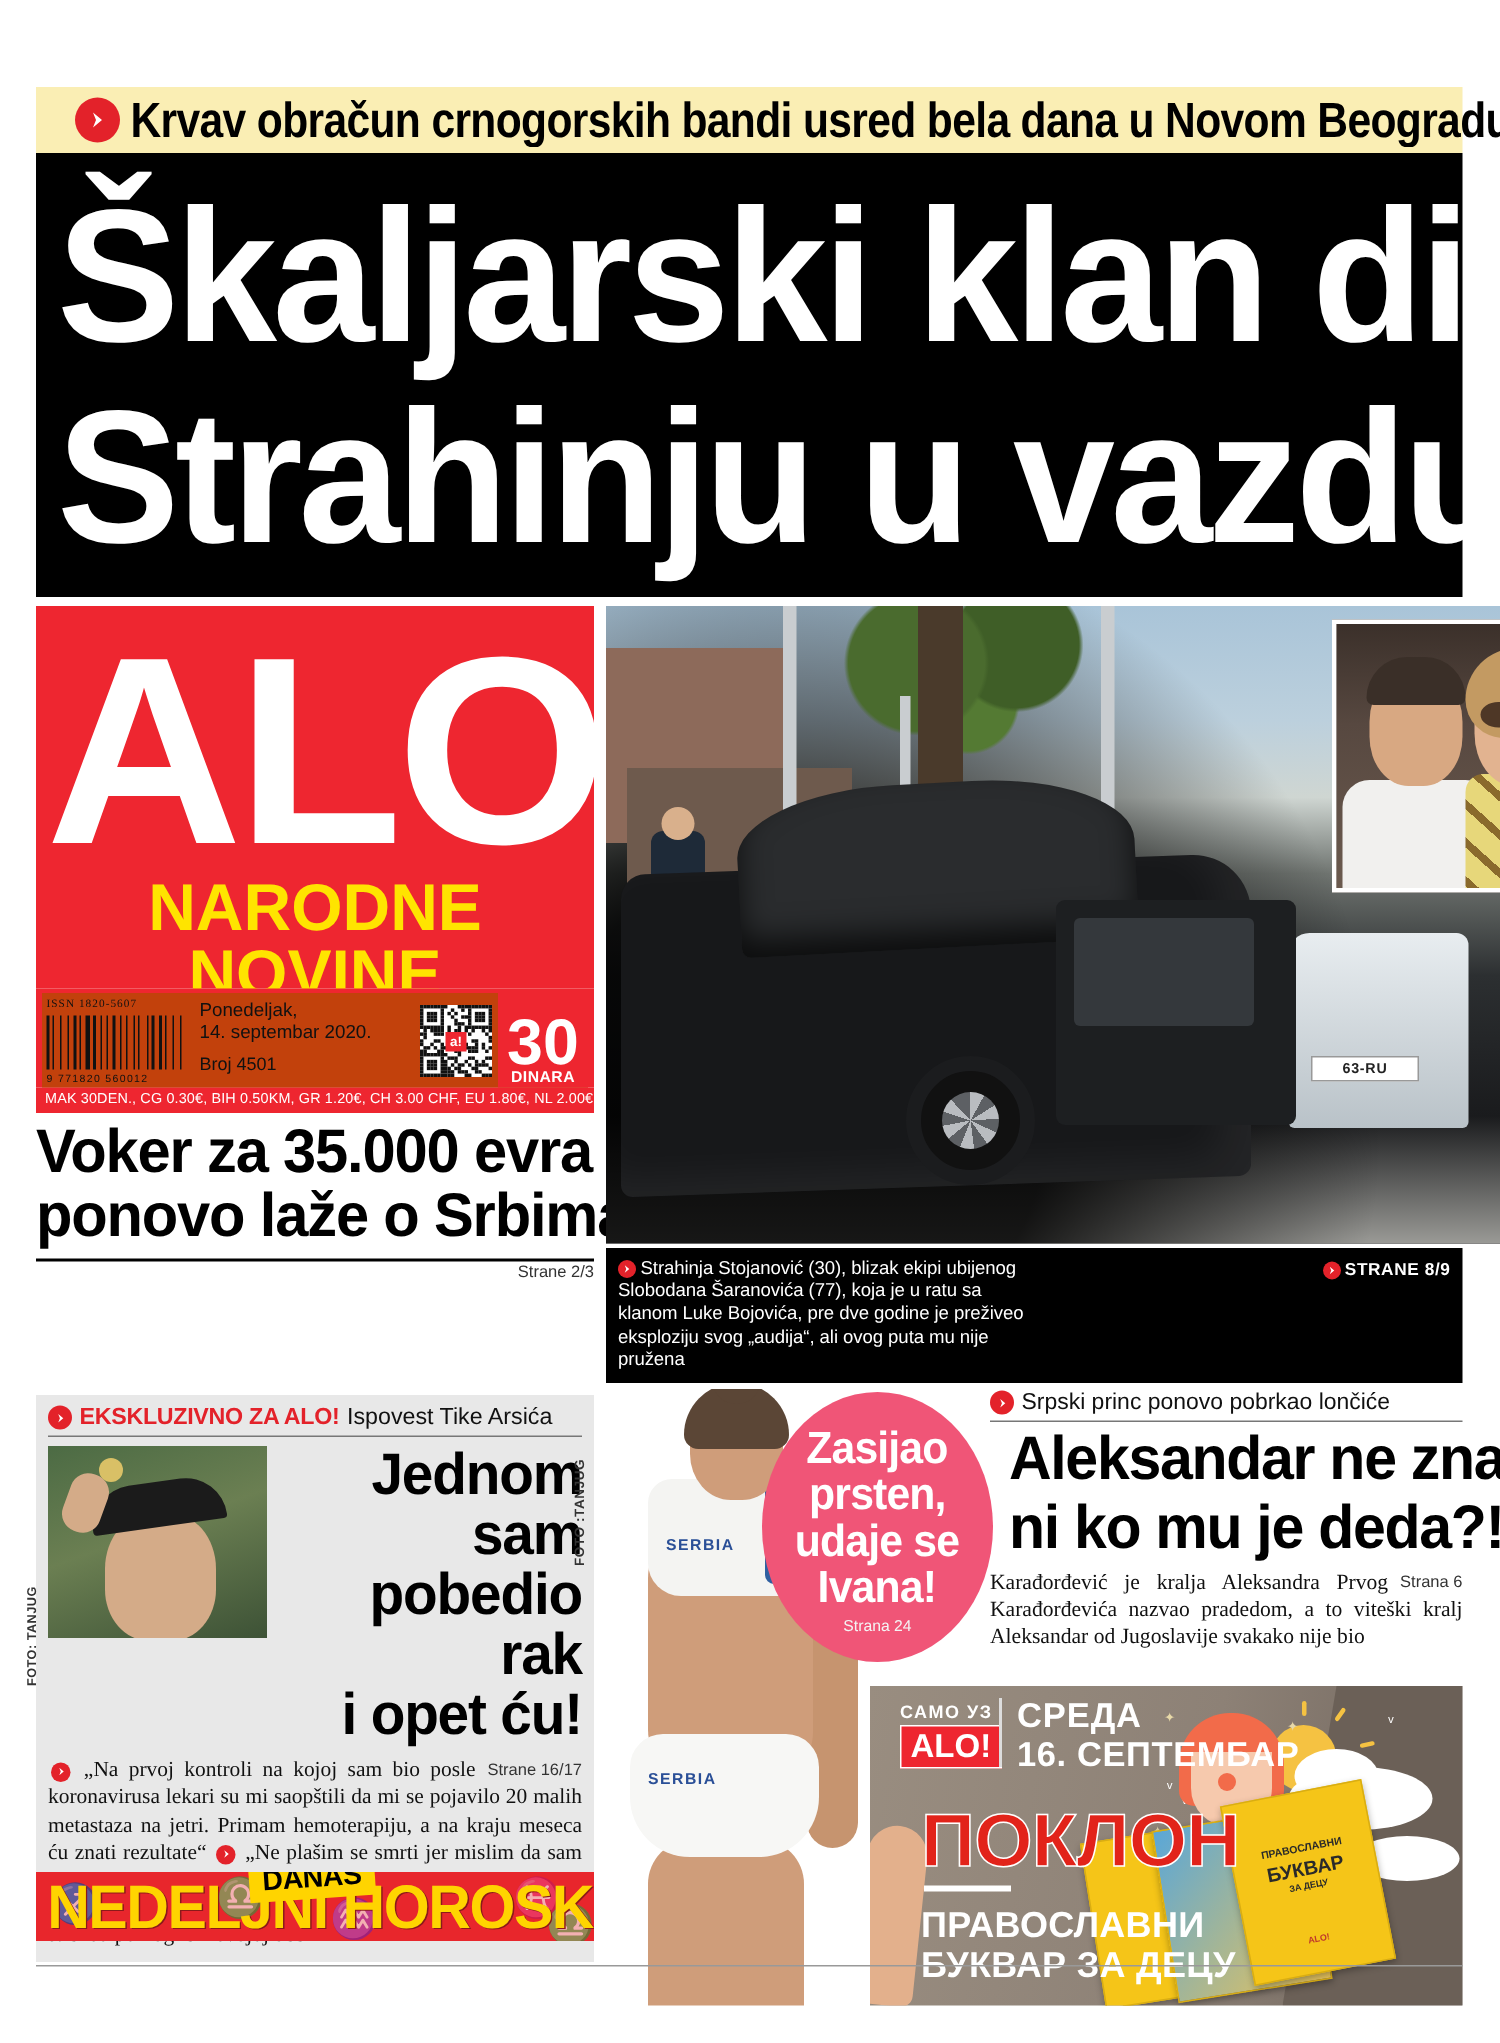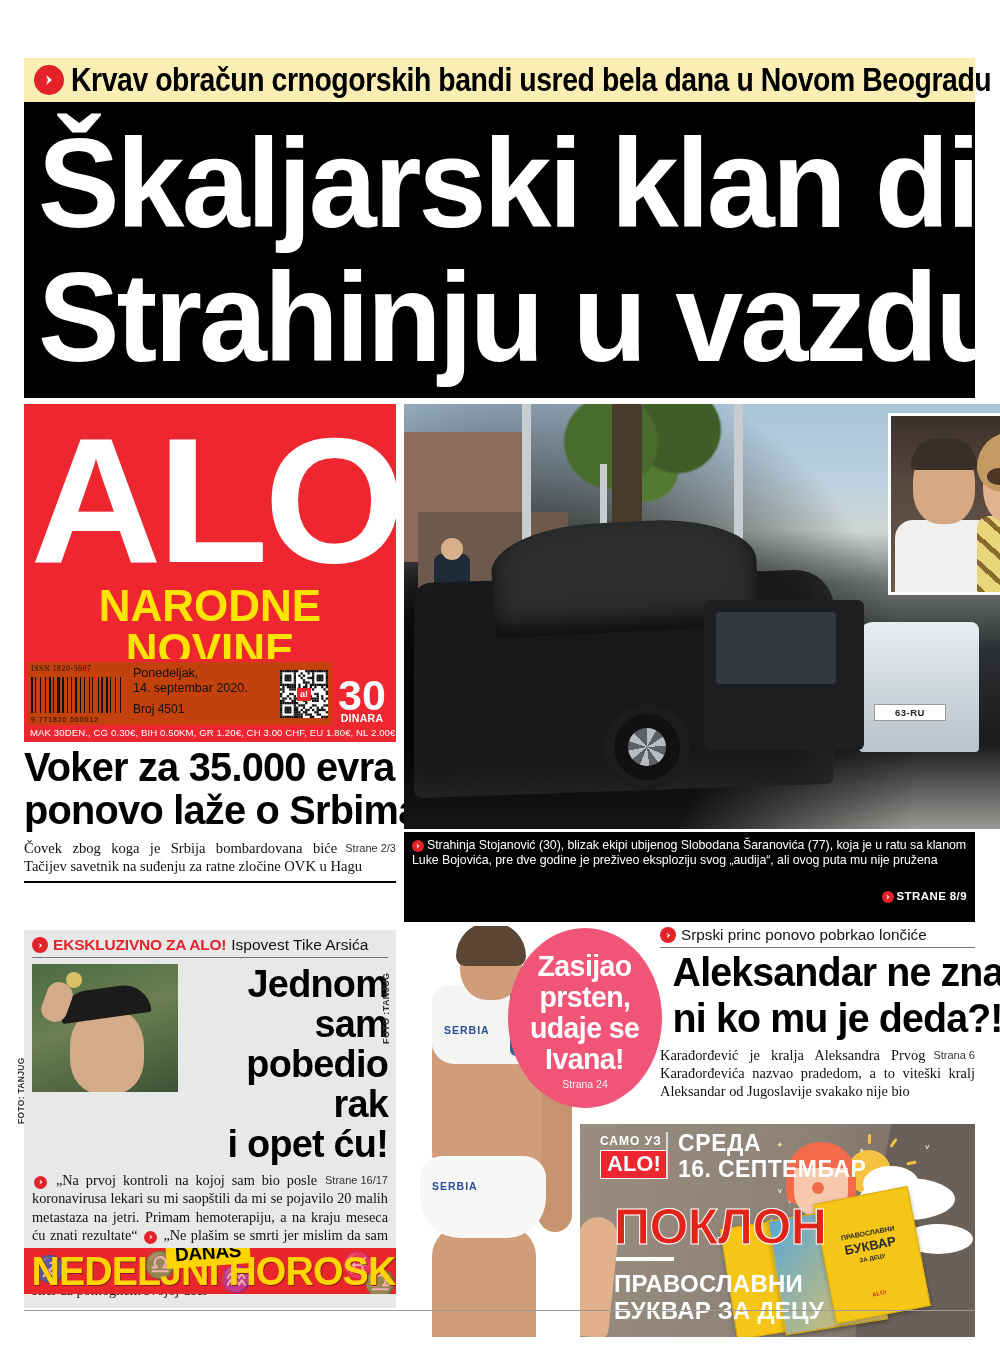--- a/index.html
+++ b/index.html
@@ -7,21 +7,21 @@
     width: 1000px; height: 1362px;
     background: #ffffff;
     font-family: "Liberation Sans", sans-serif;
     overflow: hidden;
   }
   .page { position: relative; width: 1000px; height: 1362px; background: #fff; }
 
   
   .kicker-banner {
     position: absolute; left: 24px; top: 58px; width: 951px; height: 44px;
-    background: #faeeb4; display: flex; align-items: center; padding-left: 10px;
+    background: #faeeb4; display: flex; align-items: center; padding-left: 26px;
   }
   .arrow-circle {
     width: 30px; height: 30px; border-radius: 50%; background: #e3222a;
     display: inline-flex; align-items: center; justify-content: center;
     flex: none; margin-right: 7px;
   }
   .arrow-circle svg { display:block; }
   .kicker-text {
     font-family: "Liberation Sans Narrow", "Liberation Sans", sans-serif;
     font-weight: 700; font-size: 33px; line-height: 34px; color: #000;
@@ -156,21 +156,21 @@
     display:flex; align-items:center; justify-content:flex-end; padding-bottom:4px;
   }
   .inset-couple {
     position:absolute; right:25px; top:9px; width:177px; height:182px;
     border:3px solid #fff; overflow:hidden; background:#54463c; z-index:3;
   }
 
   
   .photo-caption {
     position:absolute; left:404px; top:832px; width:571px; height:90px;
-    background:#000; color:#fff; display:flex; gap:14px; padding:6px 8px 0 8px;flex-direction:column;
+    background:#000; color:#fff; display:flex; gap:14px; padding:6px 8px 0 8px;
   }
   .cap-col { flex:1; font-size:12.4px; line-height:15.2px; letter-spacing:-0.05px; }
   .cap-dot { display:inline-flex; width:12px; height:12px; border-radius:50%; background:#e3222a; align-items:center; justify-content:center; vertical-align:-1px; margin-right:3px; }
   .cap-pages { font-weight:700; font-size:11.5px; letter-spacing:0.4px; float:right; margin-top:2px; }
 
   
   .ivana-photo { position:absolute; left:398px; top:926px; width:205px; height:411px; overflow:hidden; background:#fff; }
   .foto-tanjug-v {
     position:absolute; left:381px; top:934px; width:15px; height:110px; color:#333;
     font-size:9px; font-weight:700; letter-spacing:0.4px;
@@ -626,21 +626,20 @@
         </div>
       </div>
     </div>
     <div class="currency-strip">MAK 30DEN., CG 0.30€, BIH 0.50KM, GR 1.20€, CH 3.00 CHF, EU 1.80€, NL 2.00€</div>
 
     <div class="voker">
       <div class="vk-line">Voker za 35.000 evra</div>
       <div class="vk-line">ponovo laže o Srbima!</div>
       <div class="voker-lead">
         <span class="pg-ref">Strane 2/3</span>
-        <span>Čovek zbog koga je Srbija bombardovana biće Tačijev savetnik na suđenju za ratne zločine OVK u Hagu</span>
       </div>
       <div class="rule-black"></div>
     </div>
   </div>
 
   <div class="excl-block">
     <div class="excl-head">
       <span class="excl-dot">
         <svg width="9" height="9" viewBox="0 0 16 16">
             <path d="M5 3 L11 8 L5 13 L7 8 Z" fill="#fff"></path>

